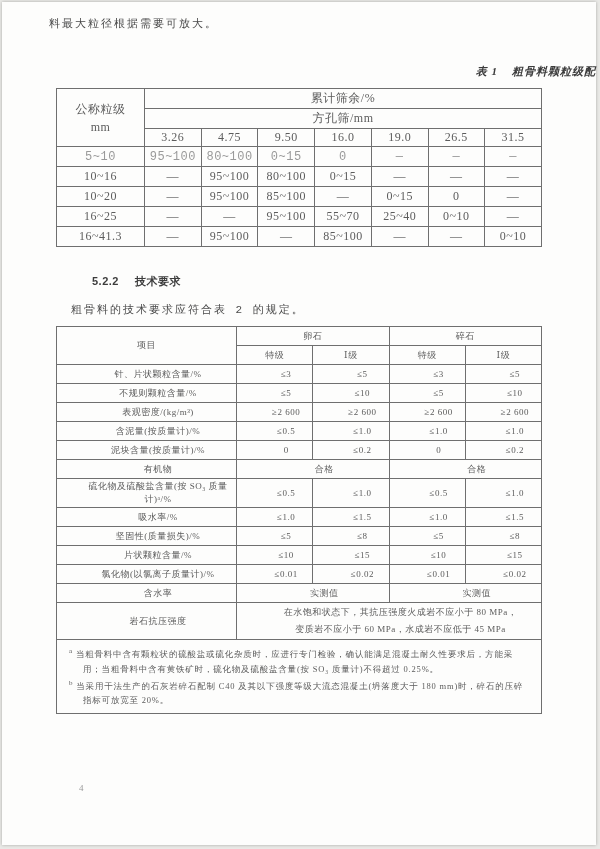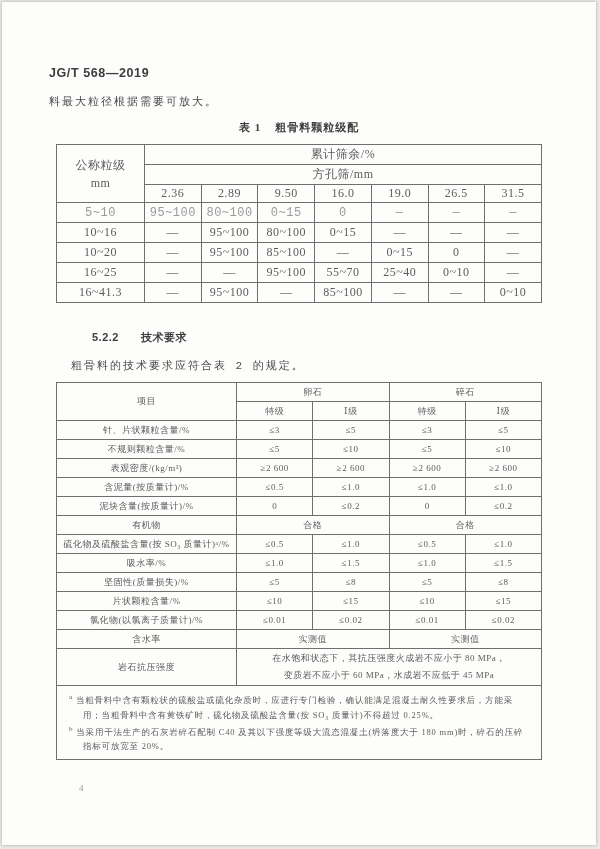--- a/index.html
+++ b/index.html
@@ -2,55 +2,54 @@
 <html><head>
 <meta charset="utf-8">
 <style>
   html,body{margin:0;padding:0;width:600px;height:849px;overflow:hidden;
     background:#e9e9e6;font-family:"Liberation Serif","DejaVu Serif",serif;}
   .sheet{position:absolute;left:2px;top:2px;width:594px;height:843px;
     background:#fdfdfc;box-shadow:0 0 3px rgba(0,0,0,.28);}
   .doc-code{margin:64px 0 0 47px;font-size:12.5px;font-weight:bold;
     color:#3c3c3c;letter-spacing:.6px;font-family:"Liberation Sans","DejaVu Sans",sans-serif;}
   .intro{margin:14px 57px 0 47px;font-size:11px;color:#4a4a4a;letter-spacing:2px;}
-  .caption{margin-top:11px;text-align:center;font-size:11px;font-weight:bold;
-    color:#3c3c3c;letter-spacing:1px;}
+  .caption{margin-top:33px;text-align:right;font-size:11px;font-weight:bold;
+    color:#3c3c3c;letter-spacing:1px;font-style:italic;}
   .caption .gap{display:inline-block;width:14px;}
   table{border-collapse:collapse;table-layout:fixed;width:486px;margin:9px auto 0;
     border:1.6px solid #4a4a4a;}
   th,td{border:1px solid #6f6f6f;text-align:center;vertical-align:middle;
     font-weight:normal;color:#5c5c5c;padding:1px 2px;}
   
   #t1 th,#t1 td{font-size:12px;letter-spacing:.5px;}
   #t1 thead th{height:15px;}
   #t1 tbody td{height:17px;}
   #t1 tbody tr:first-child td{color:#9a9a9a;font-family:Liberation Mono, monospace;}
   #t1 .c1h div{line-height:1.5;}
   
   #t2 th,#t2 td{font-size:9px;letter-spacing:.5px;}
   #t2 thead th{height:16px;}
-  #t2 tbody td{height:16px;}
+  #t2 tbody td{height:16px;padding-left:25px;}
   #t2 td.strength div{line-height:1.9;}
   #t2 td.fncell{text-align:left;padding:5px 10px 5px 12px;}
   .fn{font-size:8.5px;color:#5c5c5c;line-height:1.75;letter-spacing:.8px;
     padding-left:14px;text-indent:-14px;}
   .fnm{font-size:7px;vertical-align:super;padding-right:3px;}
   .sec{margin:27px 57px 0 47px;font-size:11px;font-weight:bold;color:#3c3c3c;
     letter-spacing:.5px;font-family:"Liberation Sans","DejaVu Sans",sans-serif;}
-  .sec .num{margin-right:22px;padding-left:43px;}
+  .sec .num{margin-right:16px;padding-left:43px;}
   .body-p{margin:13px 57px 0 47px;text-indent:2em;font-size:11px;color:#4a4a4a;
     letter-spacing:2px;font-family:Liberation Mono, monospace;}
   .pagenum{position:absolute;left:77px;top:781px;font-size:9px;color:#9a9a9a;}
 </style>
 </head>
 <body>
 
 <div class="sheet">
 
-  <div class="doc-code">JG/T 568—2019</div>
 
   <div class="intro">料最大粒径根据需要可放大。</div>
 
   <div class="caption">
     <span>表 1</span><span class="gap"></span><span>粗骨料颗粒级配</span>
   </div>
 
   <table id="t1">
     <colgroup>
       <col style="width:88px">
@@ -67,22 +66,22 @@
         <th rowspan="3" class="c1h">
           <div>公称粒级</div>
           <div>mm</div>
         </th>
         <th colspan="7">累计筛余/%</th>
       </tr>
       <tr>
         <th colspan="7">方孔筛/mm</th>
       </tr>
       <tr>
-        <th>2.36</th>
-        <th>2.89</th>
+        <th>3.26</th>
+        <th>4.75</th>
         <th>9.50</th>
         <th>16.0</th>
         <th>19.0</th>
         <th>26.5</th>
         <th>31.5</th>
       </tr>
     </thead>
     <tbody>
         <tr>
           <td>5~10</td>

